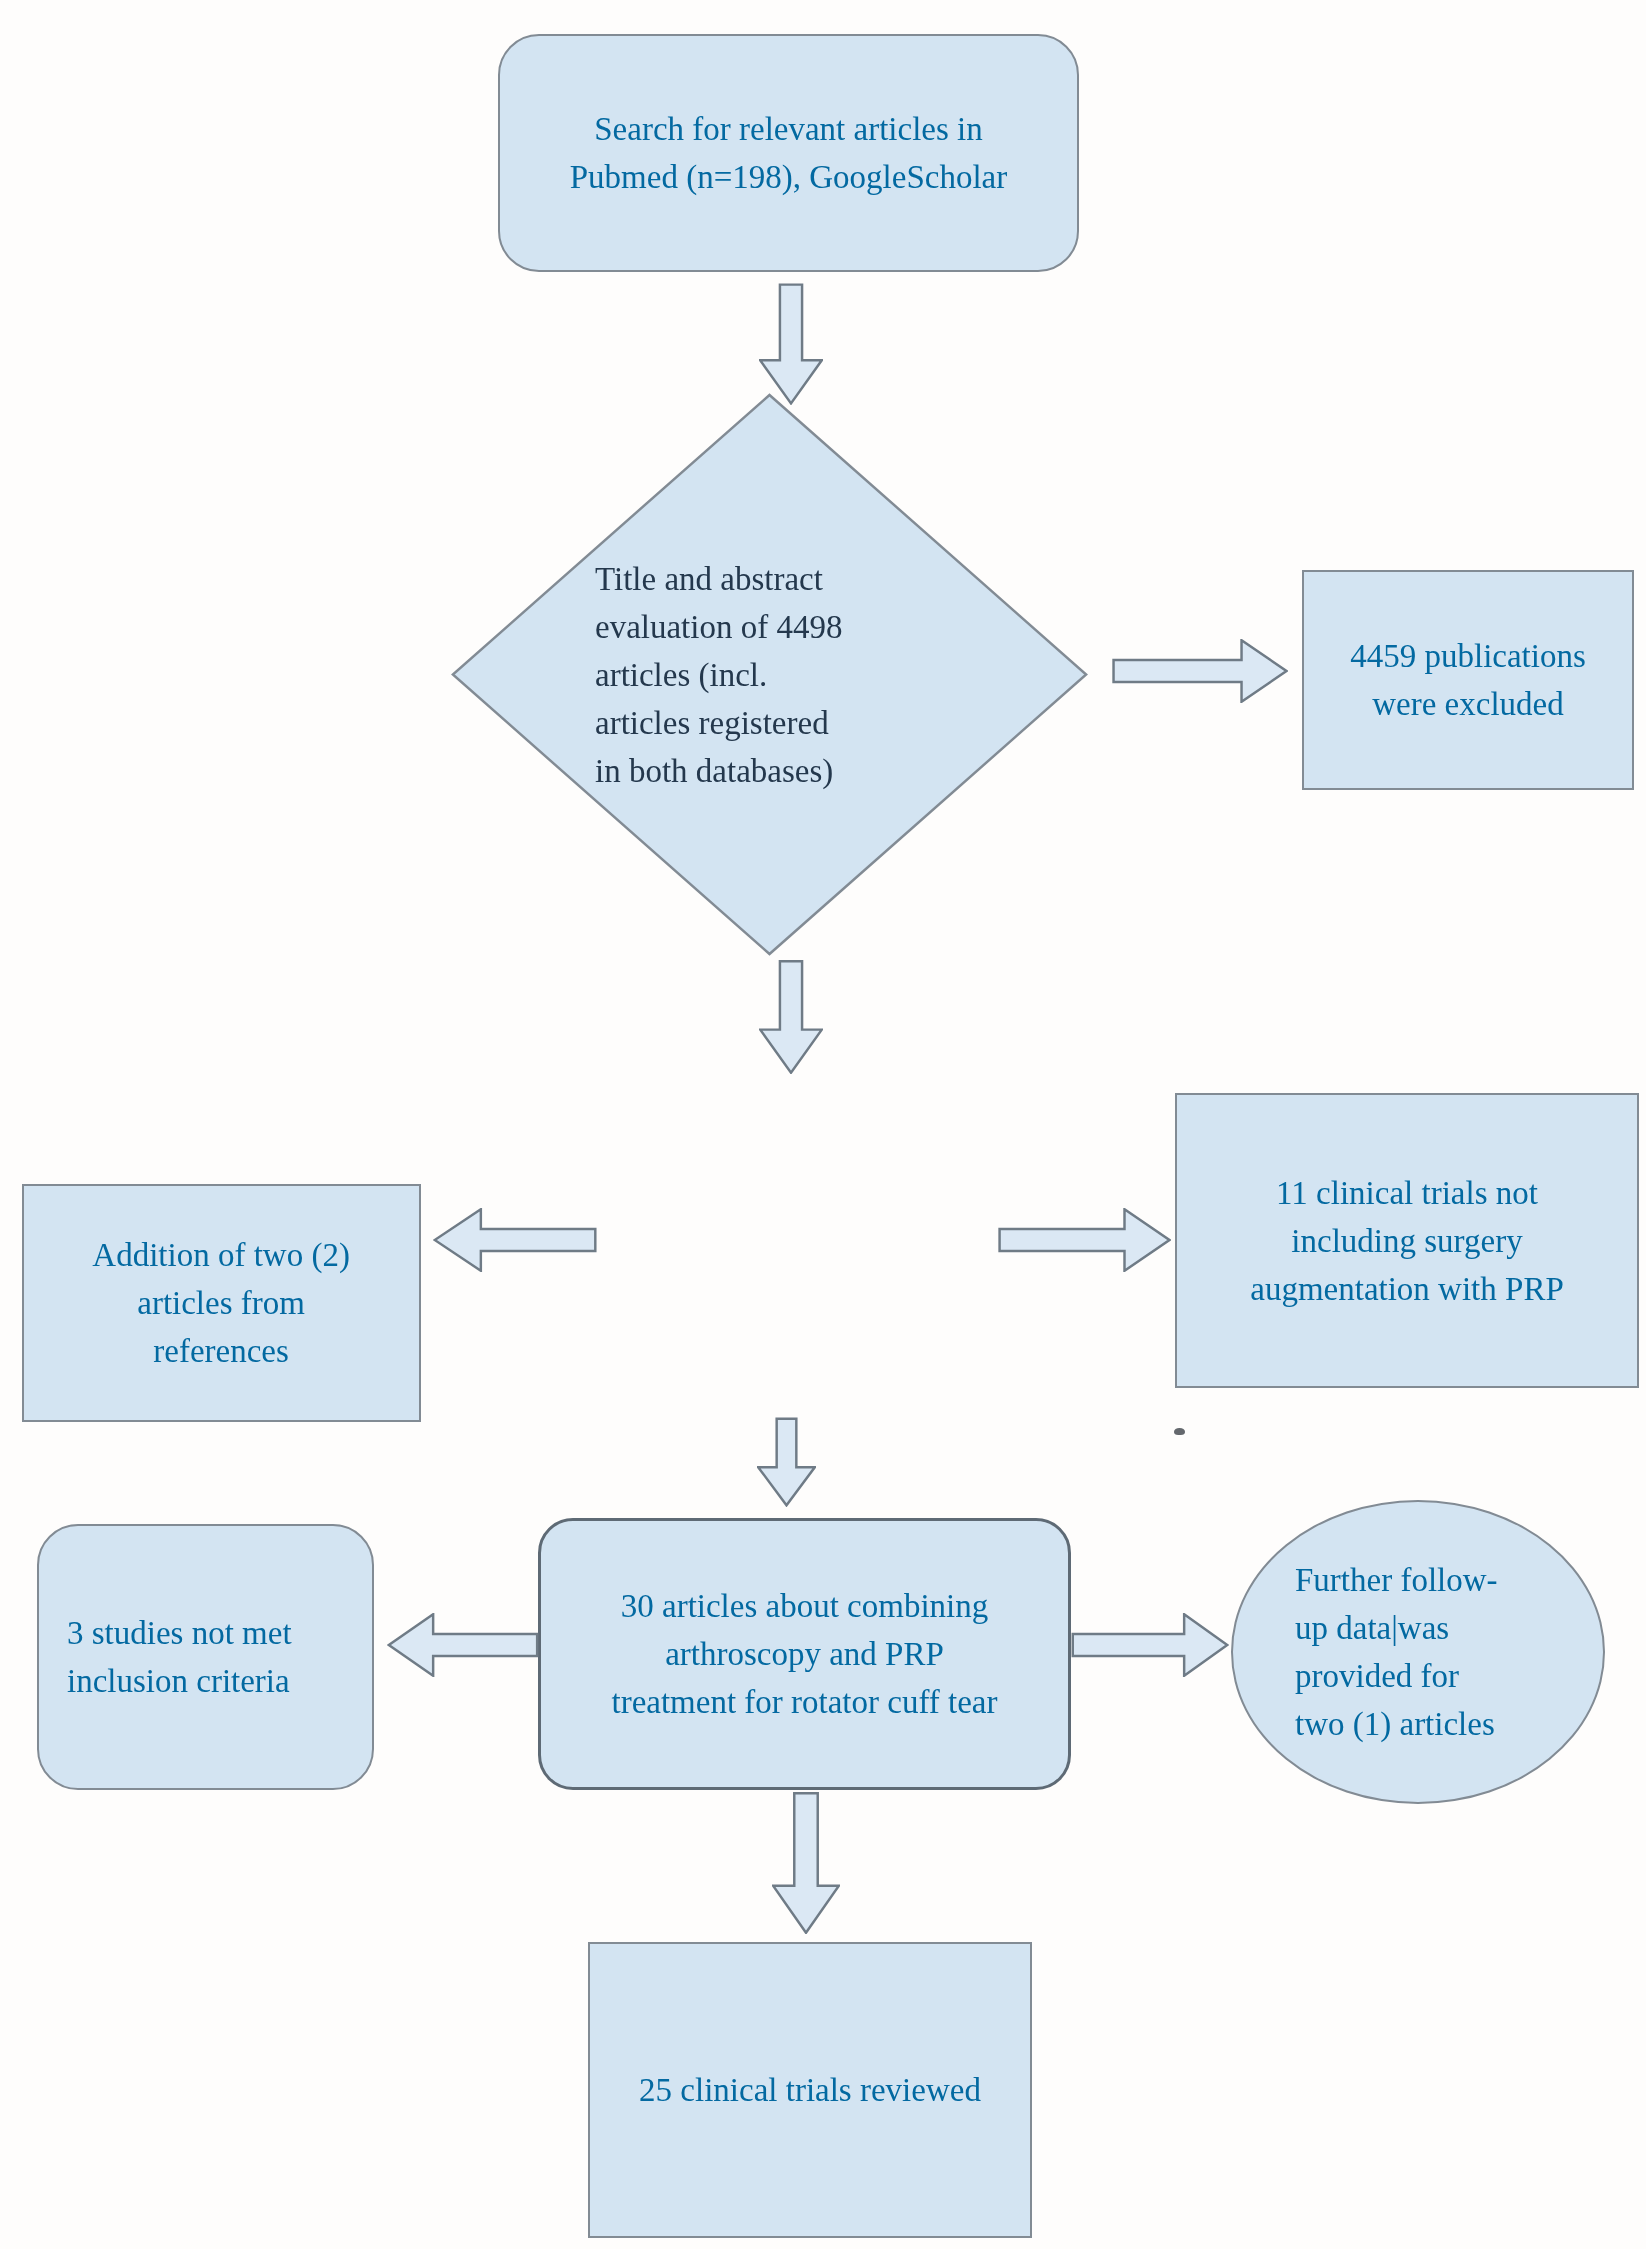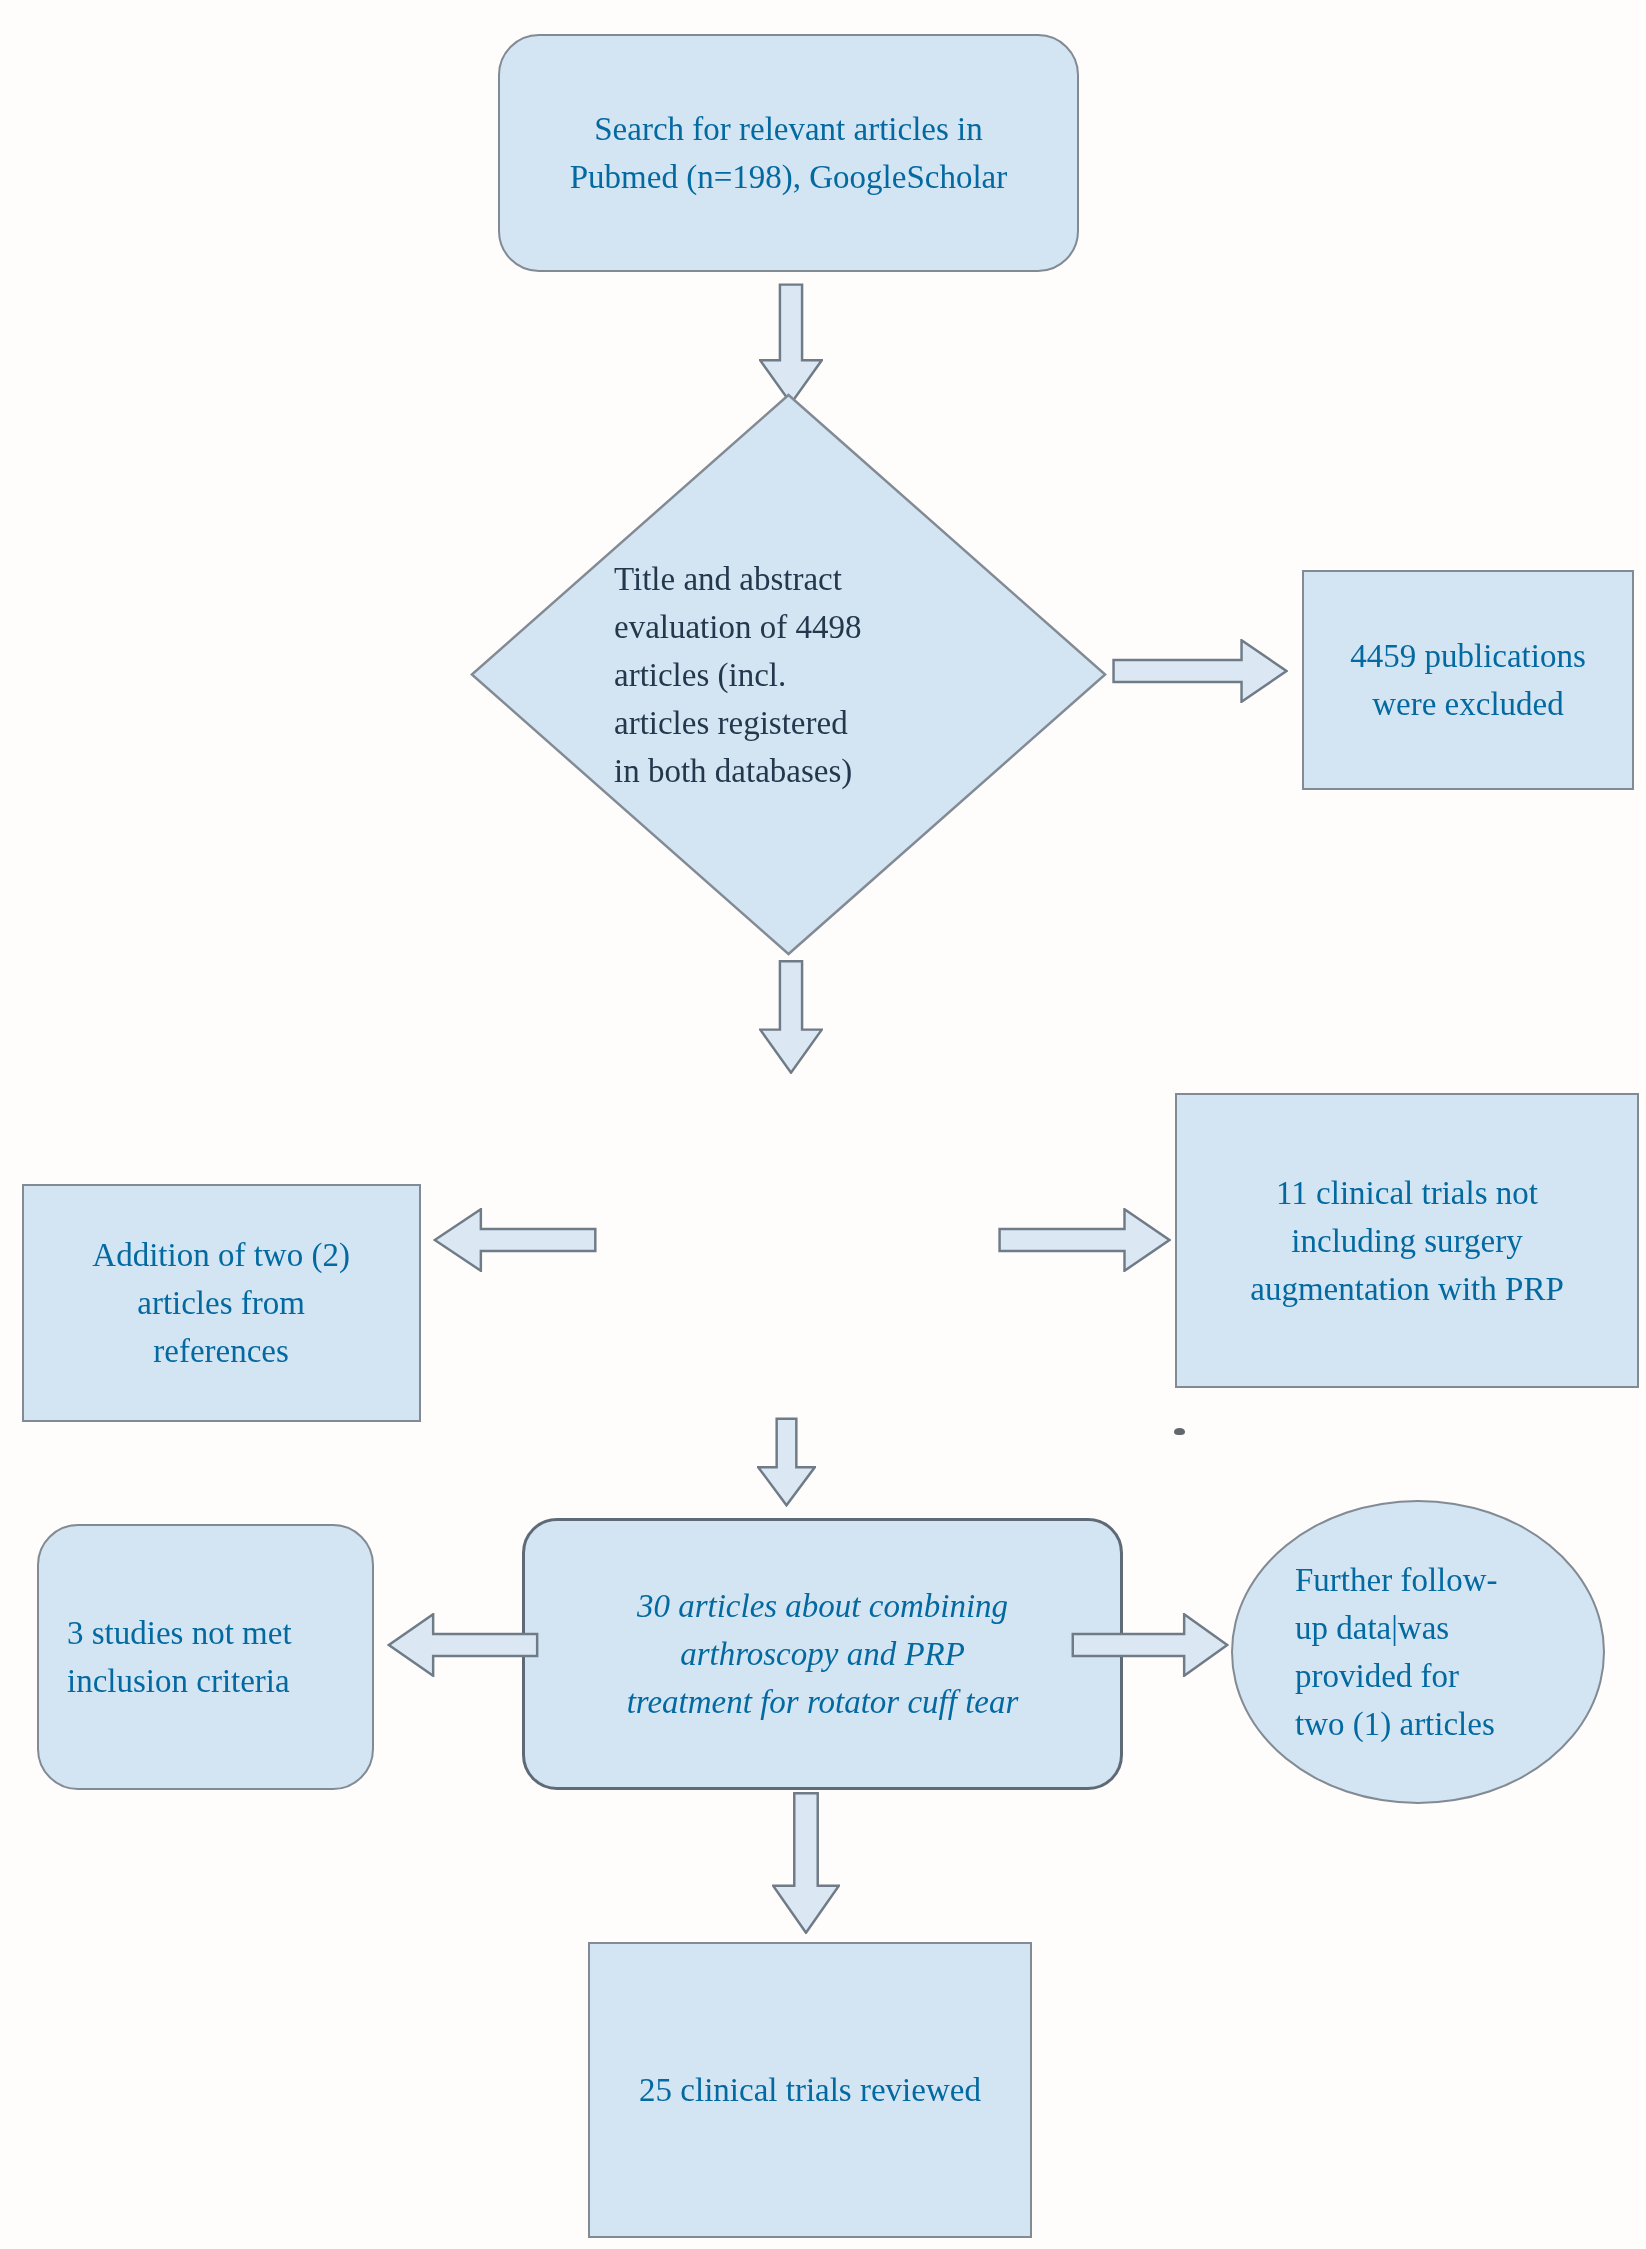--- a/index.html
+++ b/index.html
@@ -58,21 +58,21 @@
     <div class="txt">
         <div>Search for relevant articles in</div>
         <div>Pubmed (n=198), GoogleScholar</div>
       </div>
   </div>
 
   <svg class="arrow" style="left:759px; top:283px;" width="64" height="122" viewBox="0 0 104 197">
     <polygon points="34,2 70,2 70,125 102,125 52,195 2,125 34,125" fill="#dbe8f4" stroke="#6f7b86" stroke-width="4" stroke-linejoin="miter"></polygon>
   </svg>
 
-  <div class="diamond" style="left:470px; top:393px; width:637px; height:563px;">
+  <div class="diamond" style="left:451px; top:393px; width:637px; height:563px;">
     <svg width="637" height="563" viewBox="0 0 1030 910">
       <polygon points="515,3 1027,455 515,907 3,455" fill="#d3e4f2" stroke="#828b94" stroke-width="4"></polygon>
     </svg>
     <div class="diamond-text left-block">
       <div class="block">
           <div>Title and abstract</div>
           <div>evaluation of 4498</div>
           <div>articles (incl.</div>
           <div>articles registered</div>
           <div>in both databases)</div>
@@ -119,21 +119,21 @@
         <div>augmentation with PRP</div>
       </div>
   </div>
 
   <svg class="arrow" style="left:757px; top:1417px;" width="59" height="90" viewBox="0 0 96 145">
     <polygon points="32,2 64,2 64,81 94,81 48,143 2,81 32,81" fill="#dbe8f4" stroke="#6f7b86" stroke-width="4"></polygon>
   </svg>
 
   <div class="stray-mark" style="left:1174px; top:1428px;"></div>
 
-  <div class="node rounded-heavy" style="left:522px; top:1518px; width:601px; height:272px;font-style:italic;">
+  <div class="node rounded-heavy" style="left:538px; top:1518px; width:533px; height:272px;">
     <div class="txt">
         <div>30 articles about combining</div>
         <div>arthroscopy and PRP</div>
         <div>treatment for rotator cuff tear</div>
       </div>
   </div>
 
   <svg class="arrow" style="left:387px; top:1613px;" width="152" height="64" viewBox="0 0 245 104">
     <polygon points="243,34 74,34 74,2 2,52 74,102 74,70 243,70" fill="#dbe8f4" stroke="#6f7b86" stroke-width="4"></polygon>
   </svg>

